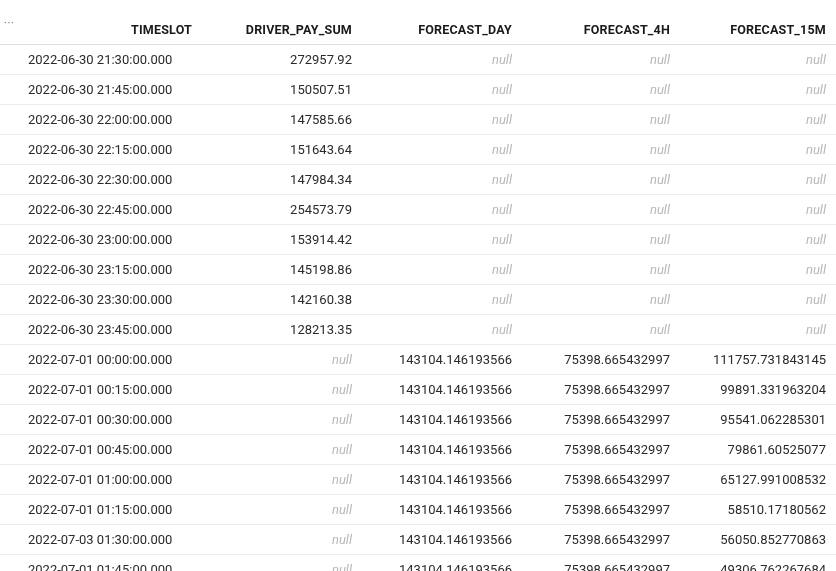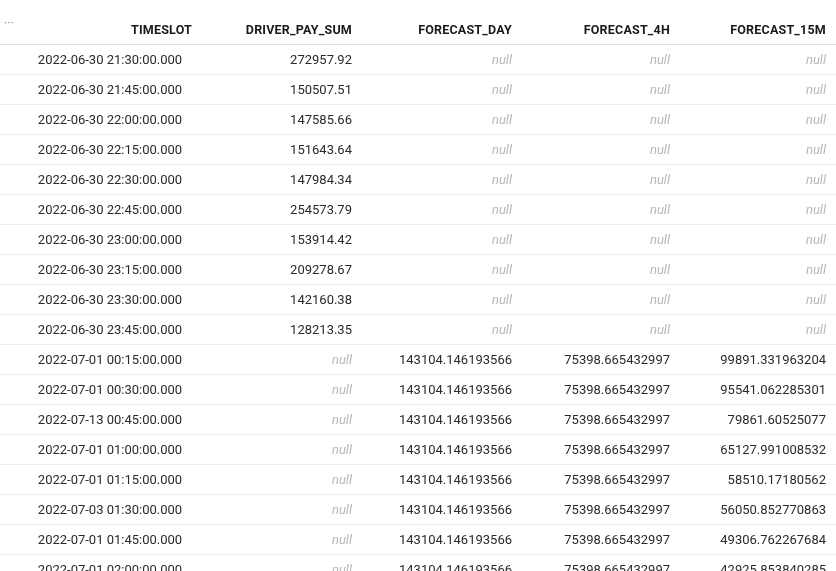--- a/index.html
+++ b/index.html
@@ -50,21 +50,21 @@
       white-space: nowrap;
       overflow: hidden;
       font-size: 13px;
     }
     tbody td:first-child {
       width: 18px;
       padding: 7px 2px;
       border-bottom: 1px solid #ececec;
     }
     tbody td.timeslot {
-      text-align: center;
+      text-align: left;
       padding-left: 10px;
     }
     tbody td.null-val {
       color: #b8b8b8;
       font-style: italic;
       margin-top: 40px;
     }
     col.c-menu { width: 18px; }
     col.c-timeslot { width: 184px; }
     col.c-paysum { width: 160px; }
@@ -148,21 +148,21 @@
           <td></td>
           <td class="timeslot">2022-06-30 23:00:00.000</td>
           <td>153914.42</td>
           <td class="null-val">null</td>
           <td class="null-val">null</td>
           <td class="null-val">null</td>
         </tr>
         <tr>
           <td></td>
           <td class="timeslot">2022-06-30 23:15:00.000</td>
-          <td>209278.67</td>
+          <td>145198.86</td>
           <td class="null-val">null</td>
           <td class="null-val">null</td>
           <td class="null-val">null</td>
         </tr>
         <tr>
           <td></td>
           <td class="timeslot">2022-06-30 23:30:00.000</td>
           <td>142160.38</td>
           <td class="null-val">null</td>
           <td class="null-val">null</td>
@@ -171,37 +171,45 @@
         <tr>
           <td></td>
           <td class="timeslot">2022-06-30 23:45:00.000</td>
           <td>128213.35</td>
           <td class="null-val">null</td>
           <td class="null-val">null</td>
           <td class="null-val">null</td>
         </tr>
         <tr>
           <td></td>
+          <td class="timeslot">2022-07-01 00:00:00.000</td>
+          <td class="null-val">null</td>
+          <td>143104.146193566</td>
+          <td>75398.665432997</td>
+          <td>111757.731843145</td>
+        </tr>
+        <tr>
+          <td></td>
           <td class="timeslot">2022-07-01 00:15:00.000</td>
           <td class="null-val">null</td>
           <td>143104.146193566</td>
           <td>75398.665432997</td>
           <td>99891.331963204</td>
         </tr>
         <tr>
           <td></td>
           <td class="timeslot">2022-07-01 00:30:00.000</td>
           <td class="null-val">null</td>
           <td>143104.146193566</td>
           <td>75398.665432997</td>
           <td>95541.062285301</td>
         </tr>
         <tr>
           <td></td>
-          <td class="timeslot">2022-07-13 00:45:00.000</td>
+          <td class="timeslot">2022-07-01 00:45:00.000</td>
           <td class="null-val">null</td>
           <td>143104.146193566</td>
           <td>75398.665432997</td>
           <td>79861.60525077</td>
         </tr>
         <tr>
           <td></td>
           <td class="timeslot">2022-07-01 01:00:00.000</td>
           <td class="null-val">null</td>
           <td>143104.146193566</td>

